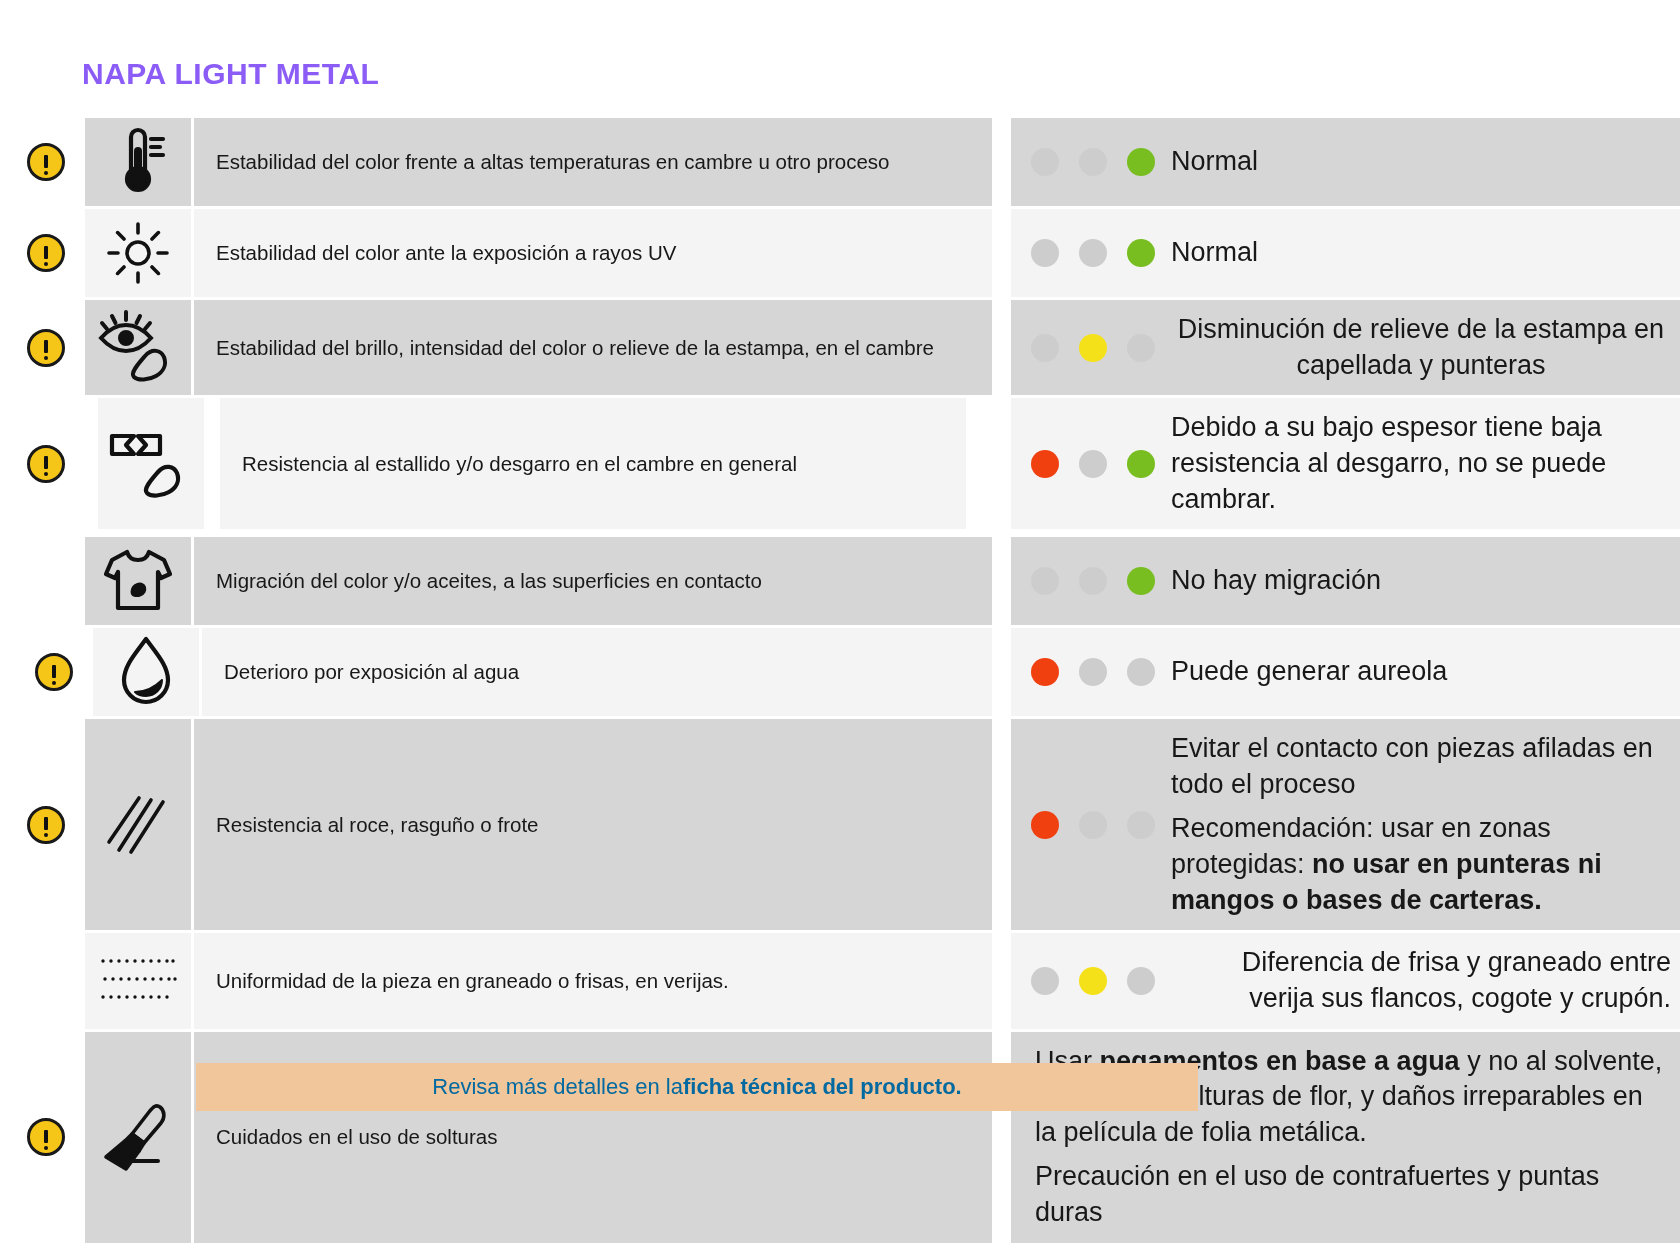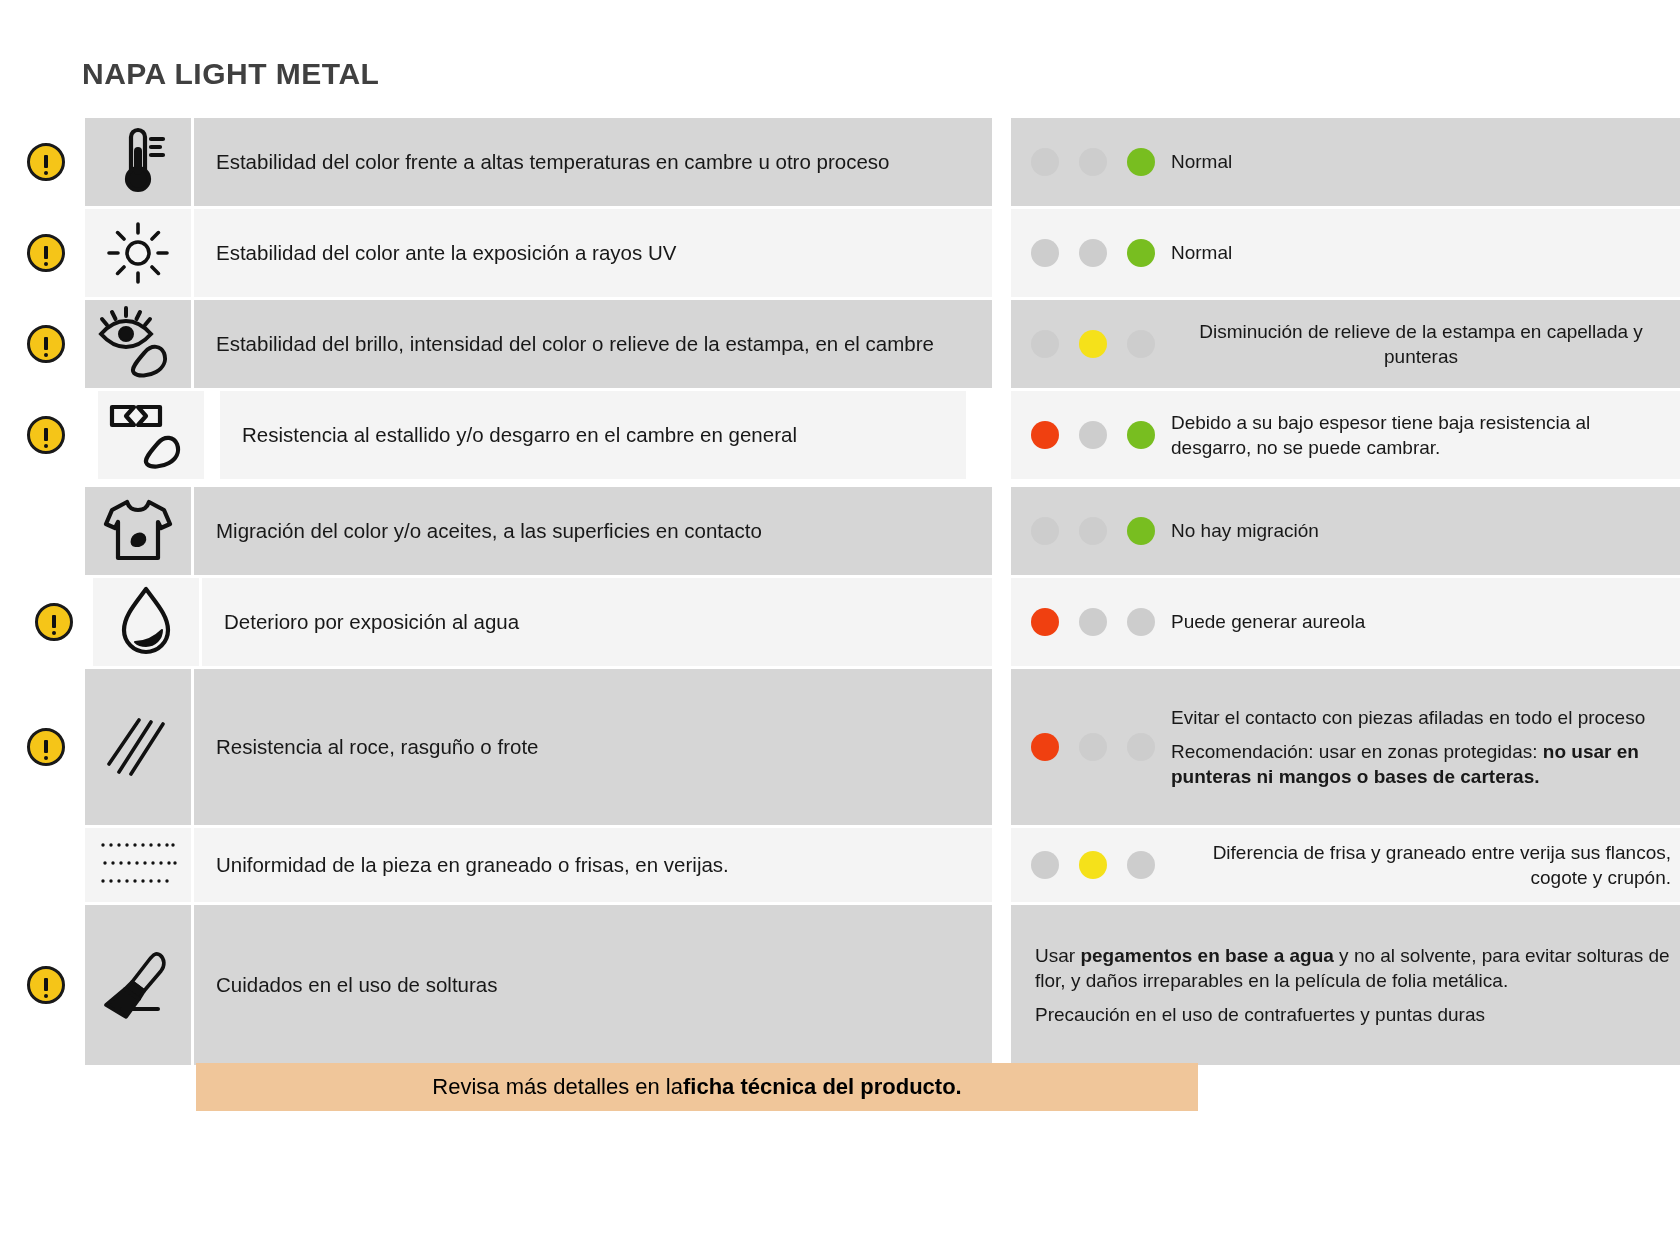--- a/index.html
+++ b/index.html
@@ -7,21 +7,21 @@
     width:1680px;height:1260px;
     background:#ffffff;
     font-family:"Liberation Sans","DejaVu Sans",sans-serif;
     color:#1a1a1a;
     overflow:hidden;
   }
   .sheet{position:relative;width:1680px;height:1260px;}
 
   .title{
     position:absolute;left:82px;top:57px;
-    font-size:30px;font-weight:bold;letter-spacing:.5px;color:#404040;
+    font-size:30px;font-weight:bold;letter-spacing:.5px;color:#8b5cf6;
   }
 
   .table{
     position:absolute;left:7px;top:118px;width:1680px;
   }
 
   .row{
     display:flex;align-items:stretch;
     margin-bottom:3px;
     position:relative;
@@ -78,37 +78,37 @@
   .dots{
     flex:0 0 auto;display:flex;align-items:center;gap:20px;
     margin-right:16px;
   }
   .dot{width:28px;height:28px;border-radius:50%;background:#cfcfcf;}
   .dot.off{background:#cdcdcd;}
   .dot.green{background:#78be20;}
   .dot.yellow{background:#f5e11a;}
   .dot.red{background:#f04010;}
   .res-text{
-    font-size:19px;line-height:1.32;color:#181818;
+    font-size:27px;line-height:1.32;color:#181818;
     flex:1 1 auto;
   }
   .res-text.center{text-align:center;}
   .res-text.right{text-align:right;}
   .res-text p{margin:0 0 9px 0;}
   .res-text p:last-child{margin-bottom:0;}
   .res-text b{font-weight:bold;}
 
   .no-dots .res-text{padding-left:4px;}
 
   .banner{
     position:absolute;left:196px;top:1063px;
     width:1002px;height:48px;
     background:#f0c69a;
     display:flex;align-items:center;justify-content:center;
-    font-size:22px;color:#000000;
+    font-size:22px;color:#0369a1;
   }
   .banner b{font-weight:bold;}
 </style>
 </head>
 <body>
 
 <div class="sheet">
 
   <div class="title">NAPA LIGHT METAL</div>
 

